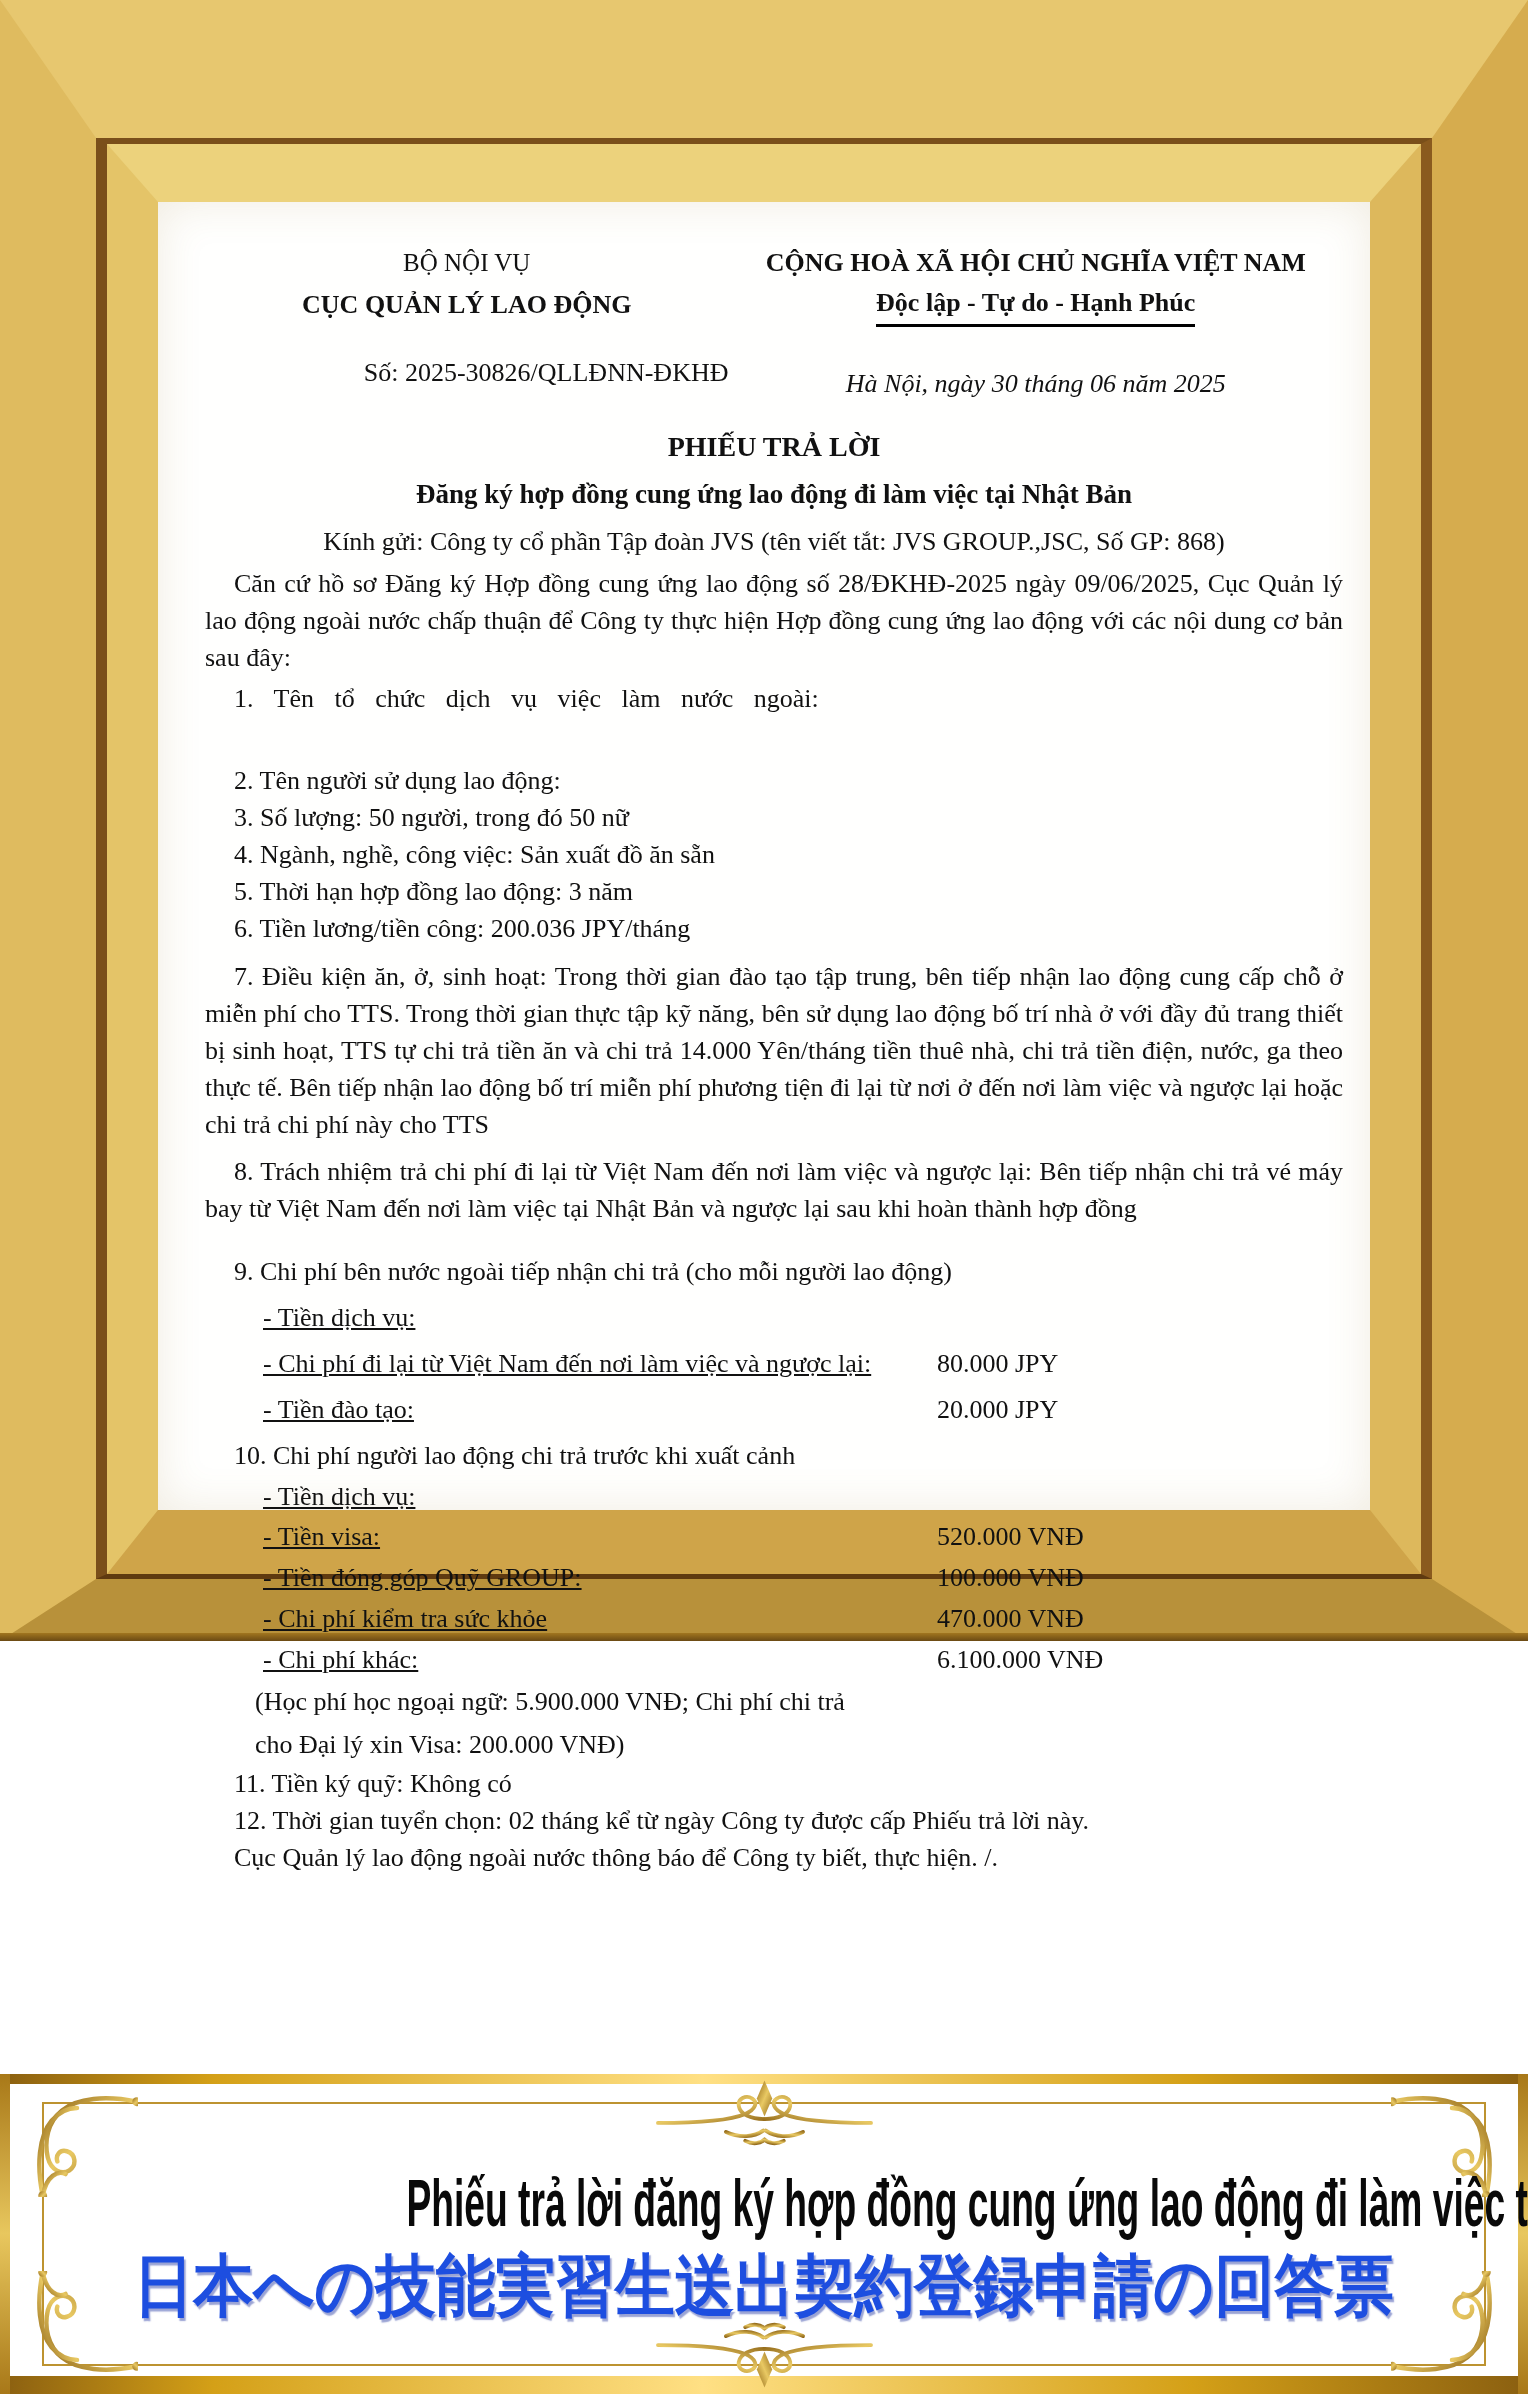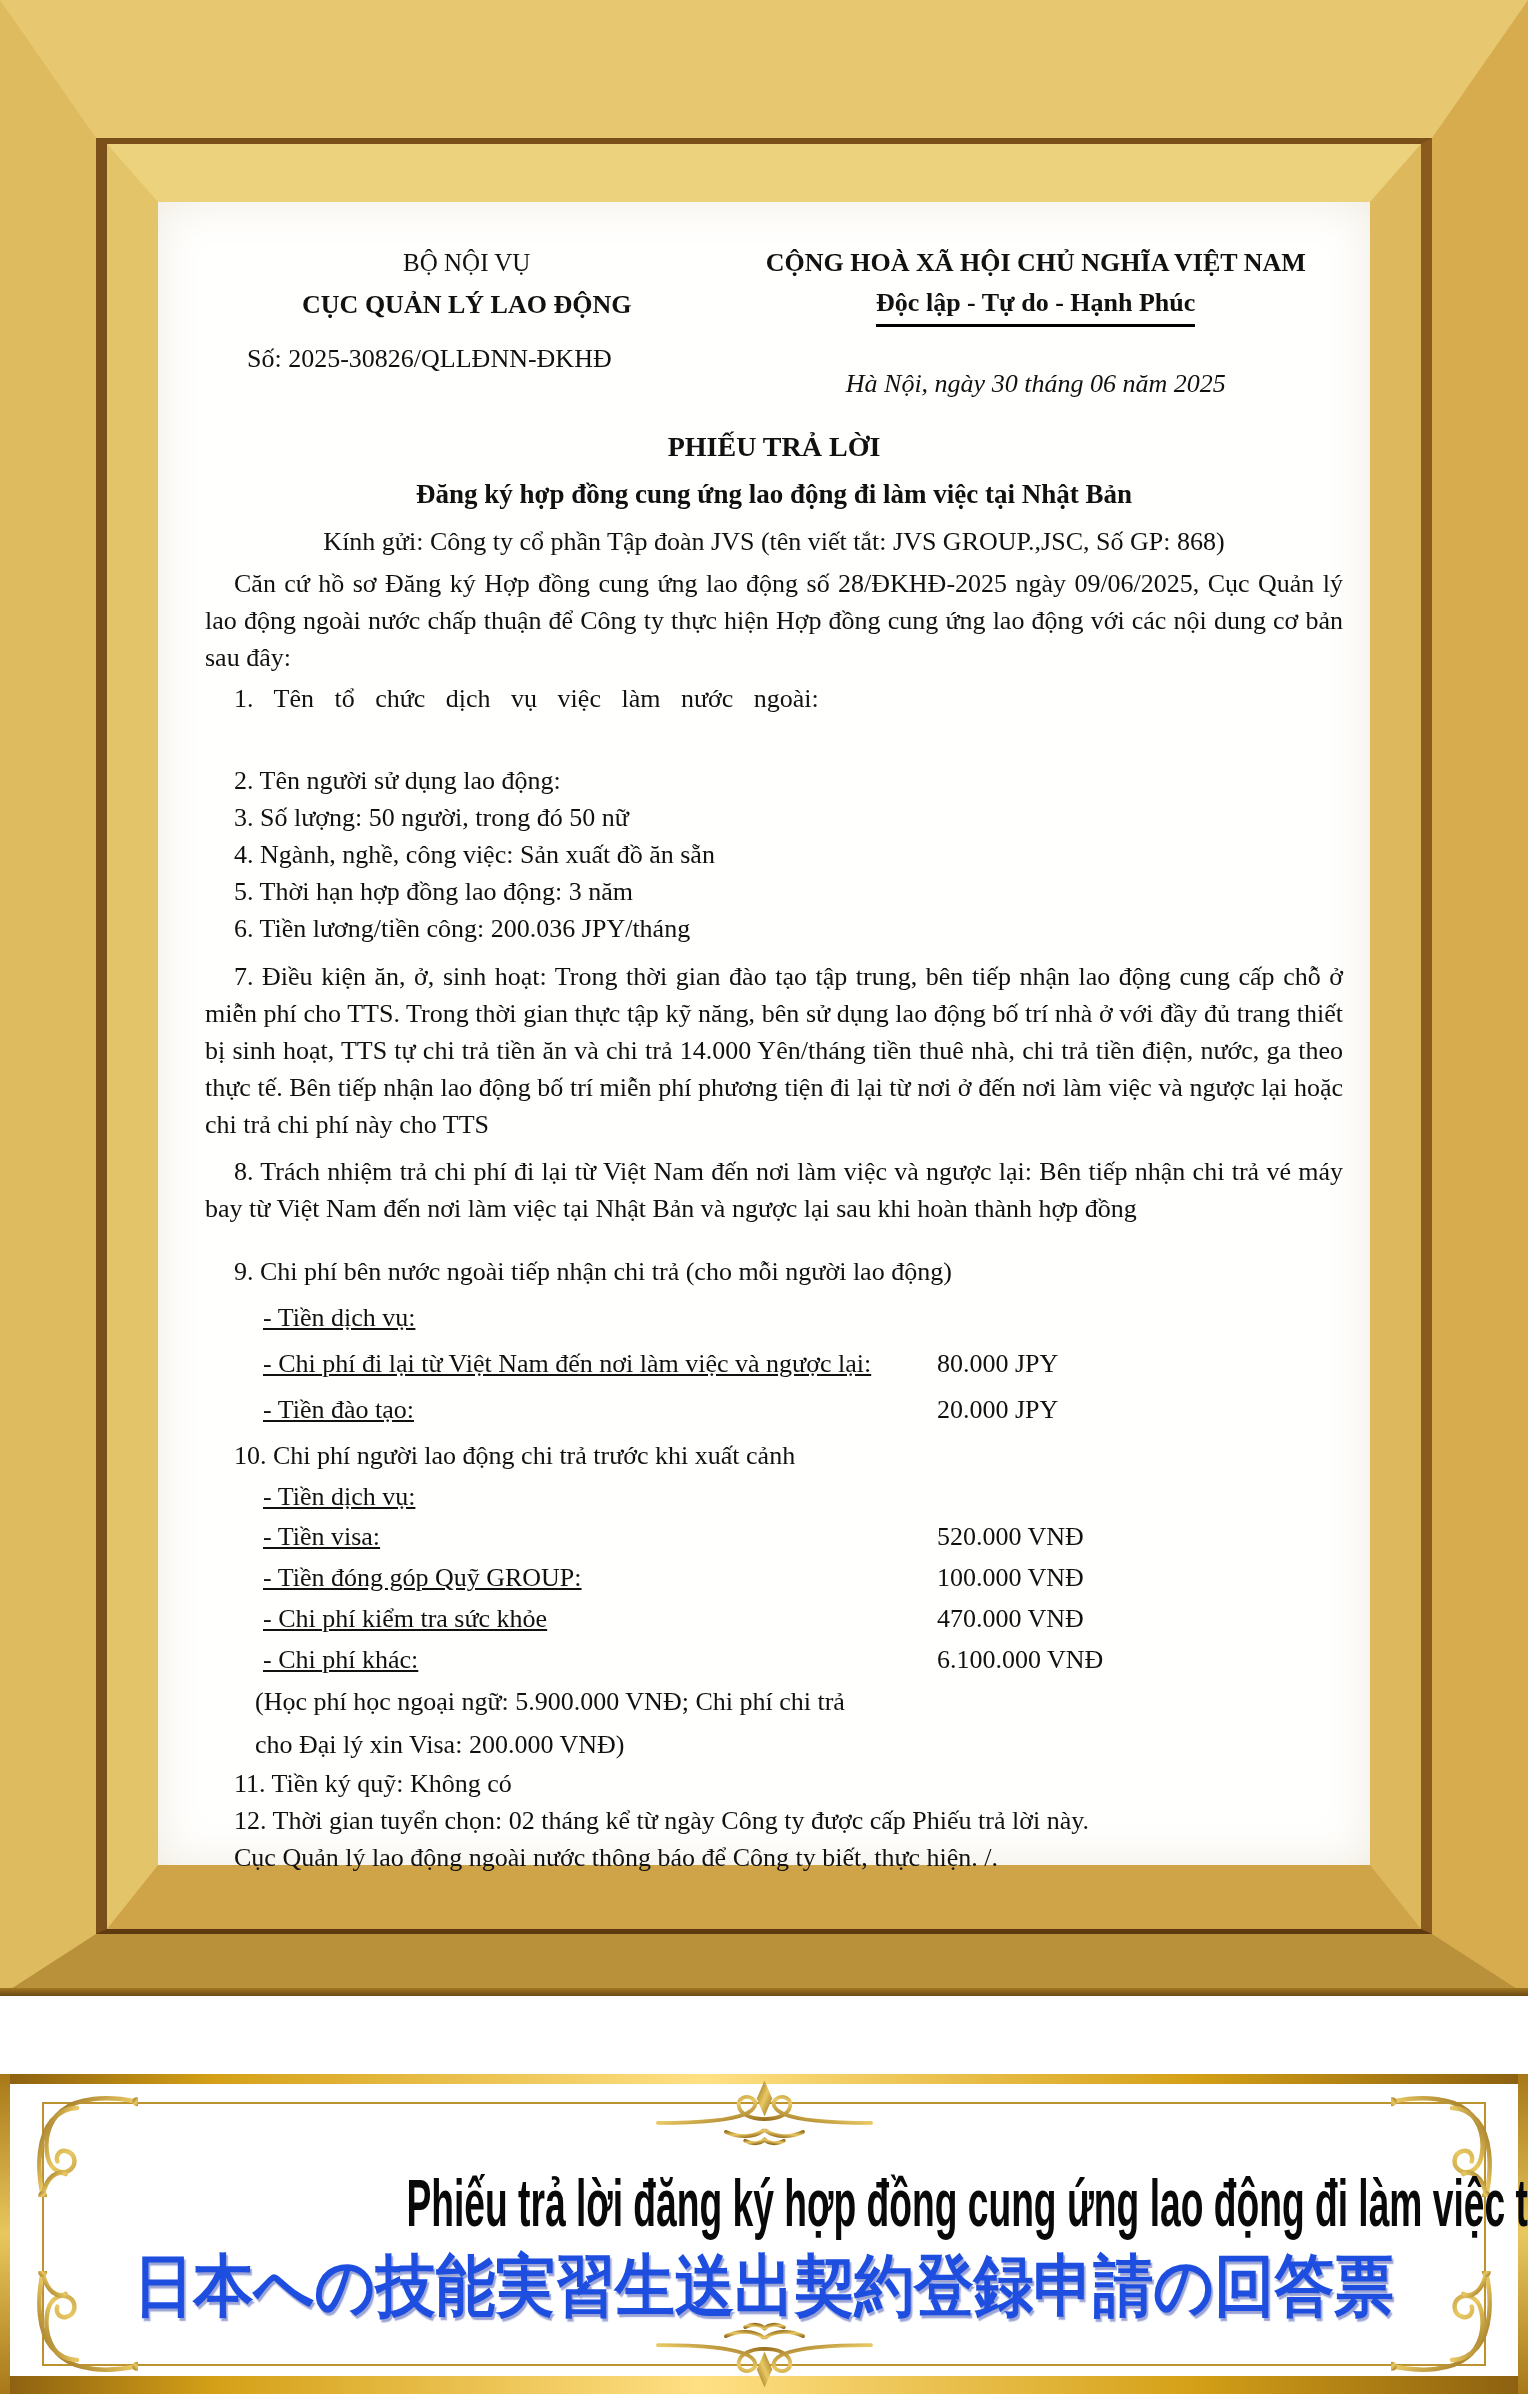--- a/index.html
+++ b/index.html
@@ -1,20 +1,20 @@
 <!DOCTYPE html>
 <html style="font-size:10.3px"><head>
 <meta charset="utf-8">
 <style>
   html,body{margin:0;padding:0;background:#ffffff;}
   body{width:1528px;height:2401px;position:relative;overflow:hidden;
        font-family:"Liberation Serif","DejaVu Serif",serif;color:#111;}
 
   
-  .photo{position:absolute;top:0;left:0;width:1528px;height:1996px;background:#fff;border-radius:27px;}
+  .photo{position:absolute;top:0;left:0;width:1528px;height:1641px;background:#fff;border-radius:27px;}
   .frame1{position:absolute;inset:0;box-sizing:border-box;
           border-style:solid;border-width:138px 96px 62px 96px;
           border-color:#e7c76f #d6ac4e #b8913a #dfbb5f;}
   .frame1::after{content:"";position:absolute;left:-96px;right:-96px;bottom:-62px;height:7.7px;
           background:linear-gradient(#a2761f,#6b4a14);}
   .frame2{position:absolute;inset:0;box-sizing:border-box;
           border-style:solid;border-width:6.4px 11.5px 5.1px 11.5px;
           border-color:#7a4f1a #8a5a1e #5f3a10 #7a4f1a;}
   .frame3{position:absolute;inset:0;box-sizing:border-box;
           border-style:solid;border-width:58px 51px 64px 51px;
@@ -25,21 +25,21 @@
 
   
   .doc{font-size:26px;line-height:37px;}
   .hdr{display:flex;margin-top:40px;}
   .hdr-left{width:46%;text-align:center;}
   .hdr-right{width:54%;text-align:center;}
   .hl1{font-size:25px;line-height:42px;}
   .hl2{font-weight:bold;font-size:26px;line-height:42px;}
   .hl3{font-weight:bold;font-size:26px;line-height:37px;display:inline-block;
        border-bottom:3.2px solid #000;padding-bottom:2.6px;}
-  .so-line{margin-top:14px;text-align:left;padding-left:42px;line-height:37px;}
+  .so-line{margin-top:28px;text-align:right;padding-left:42px;line-height:37px;}
   .hr1{font-weight:bold;font-size:26px;line-height:42px;}
   .hr2{font-weight:bold;font-size:26px;line-height:37px;display:inline-block;
        border-bottom:3.2px solid #000;padding-bottom:2.6px;}
   .date-line{margin-top:38px;font-style:italic;line-height:37px;}
 
   .title1{margin-top:26px;text-align:center;font-weight:bold;font-size:28px;line-height:37px;}
   .title2{margin-top:11.5px;text-align:center;font-weight:bold;font-size:27px;line-height:37px;}
   .recipient{margin-top:10.3px;text-align:center;line-height:37px;}
 
   .para{margin-top:5.1px;text-align:justify;text-indent:29px;}

